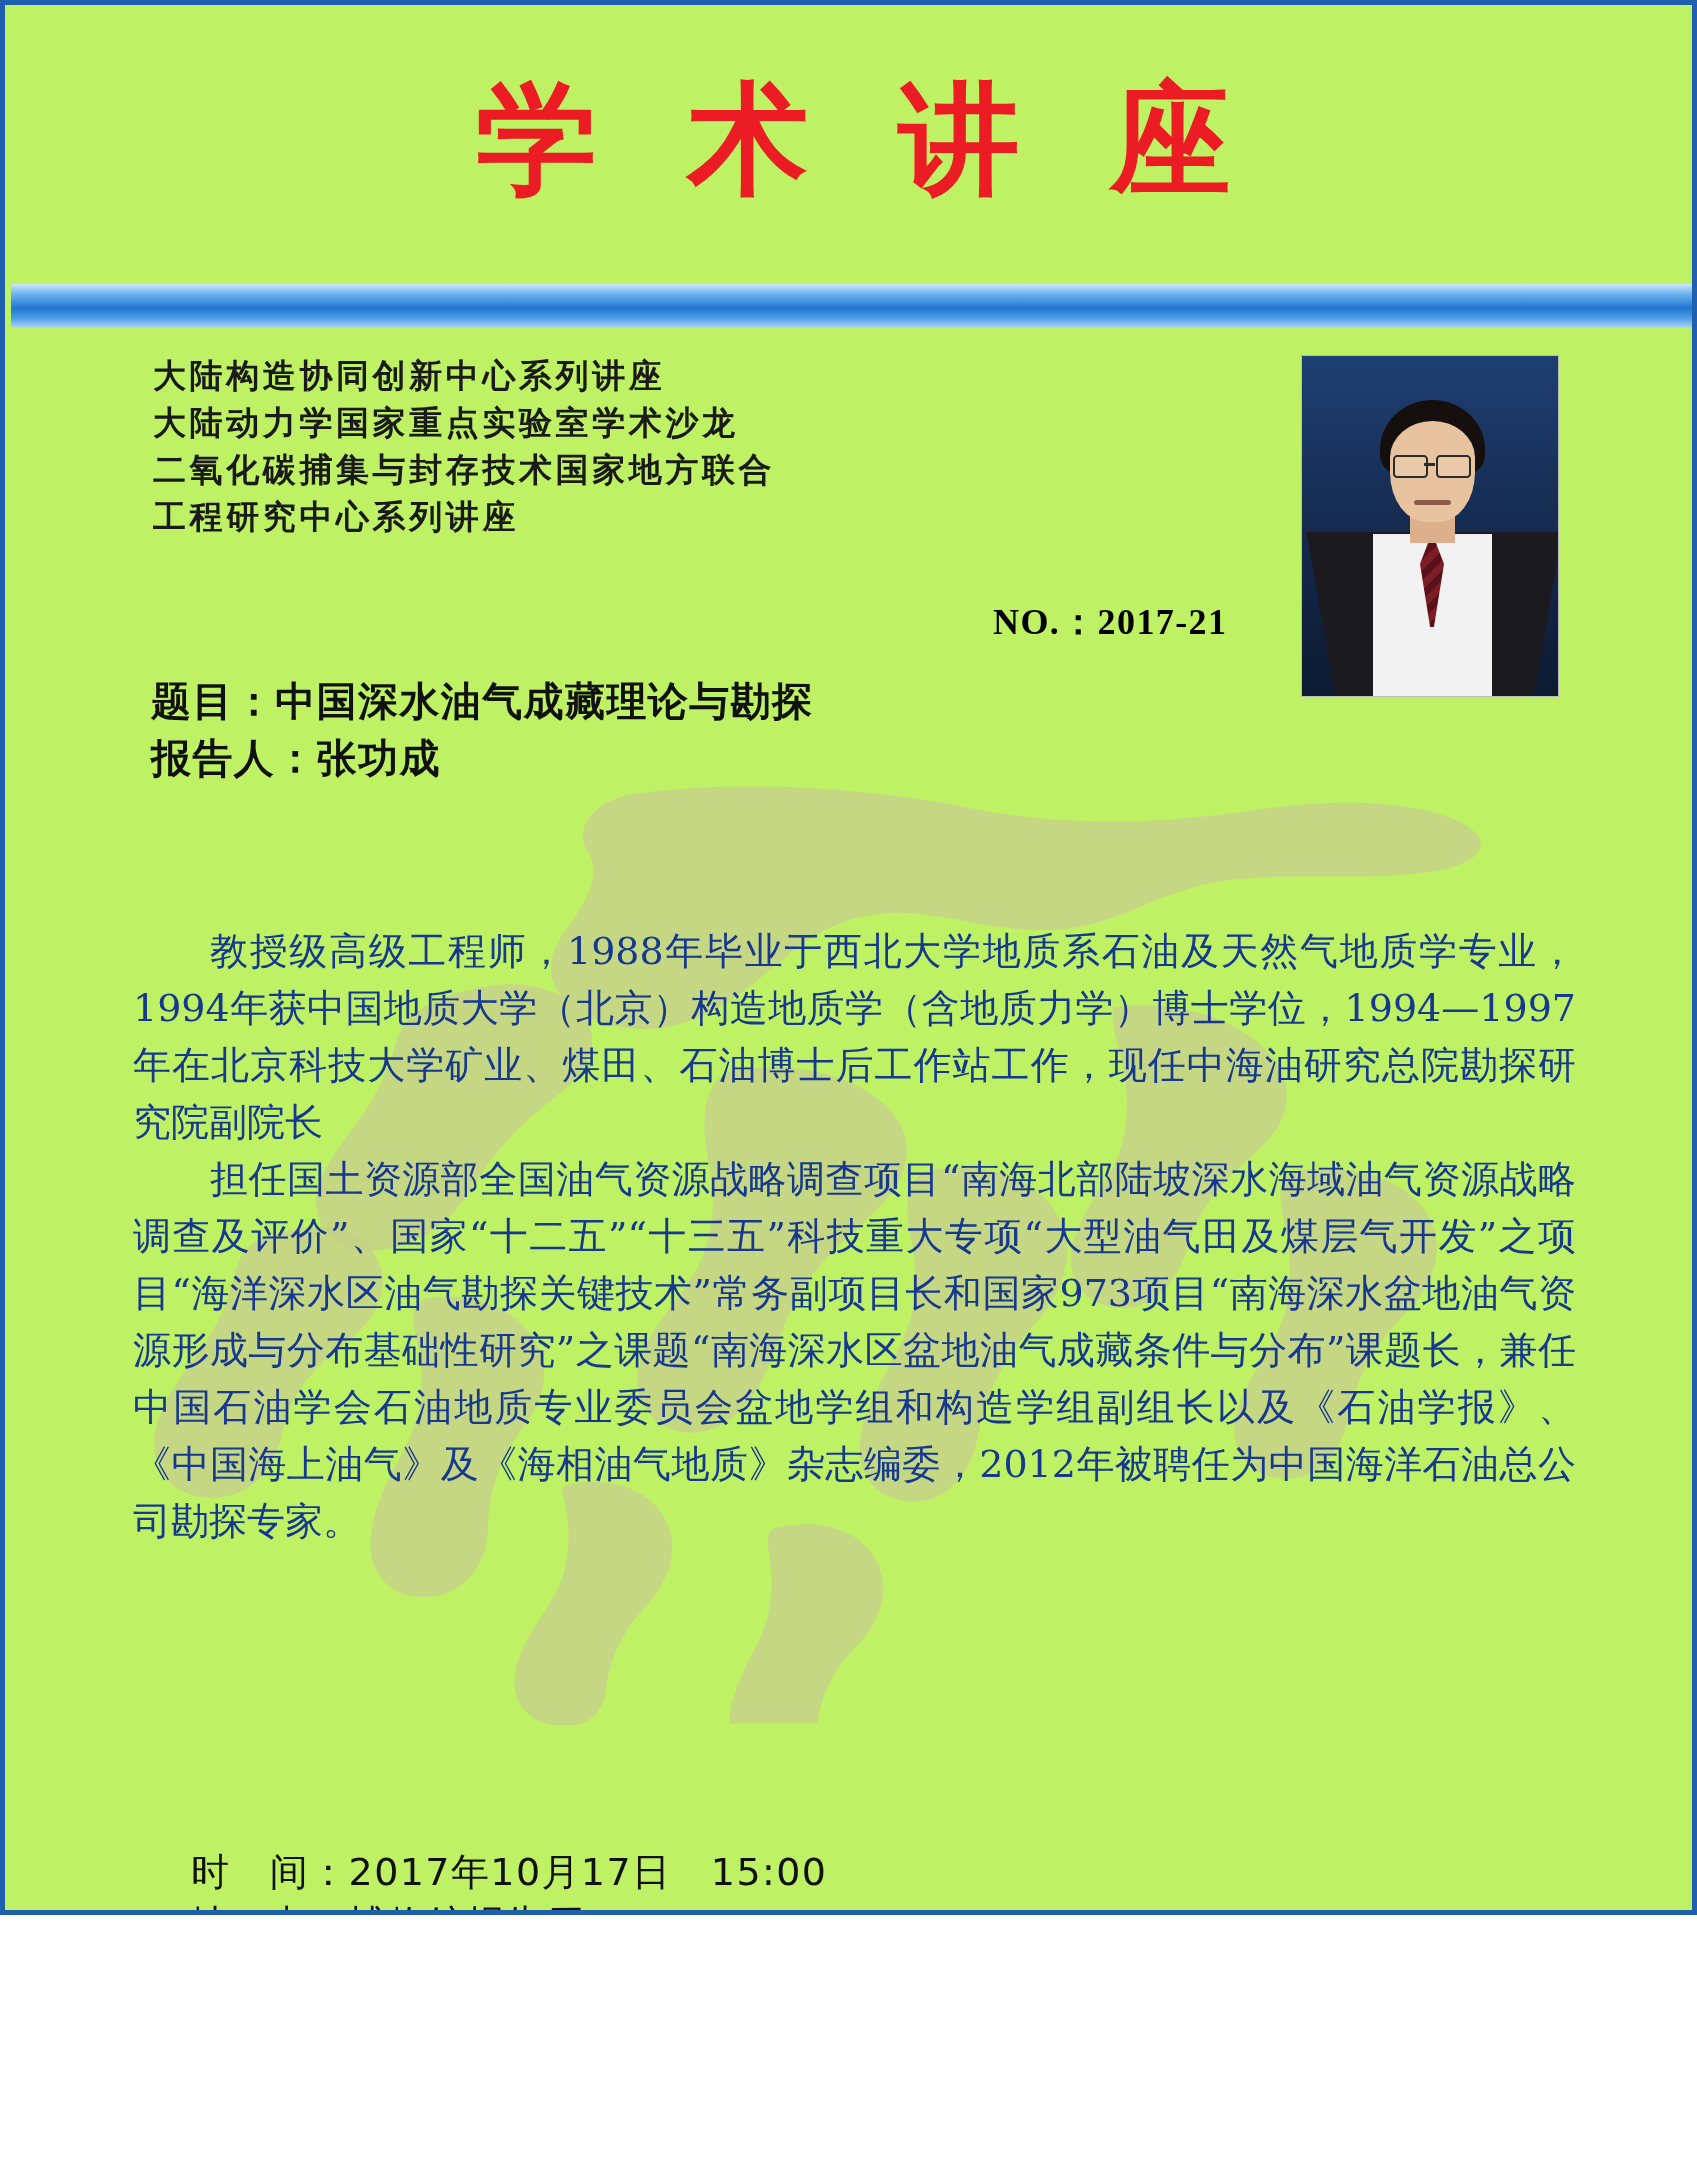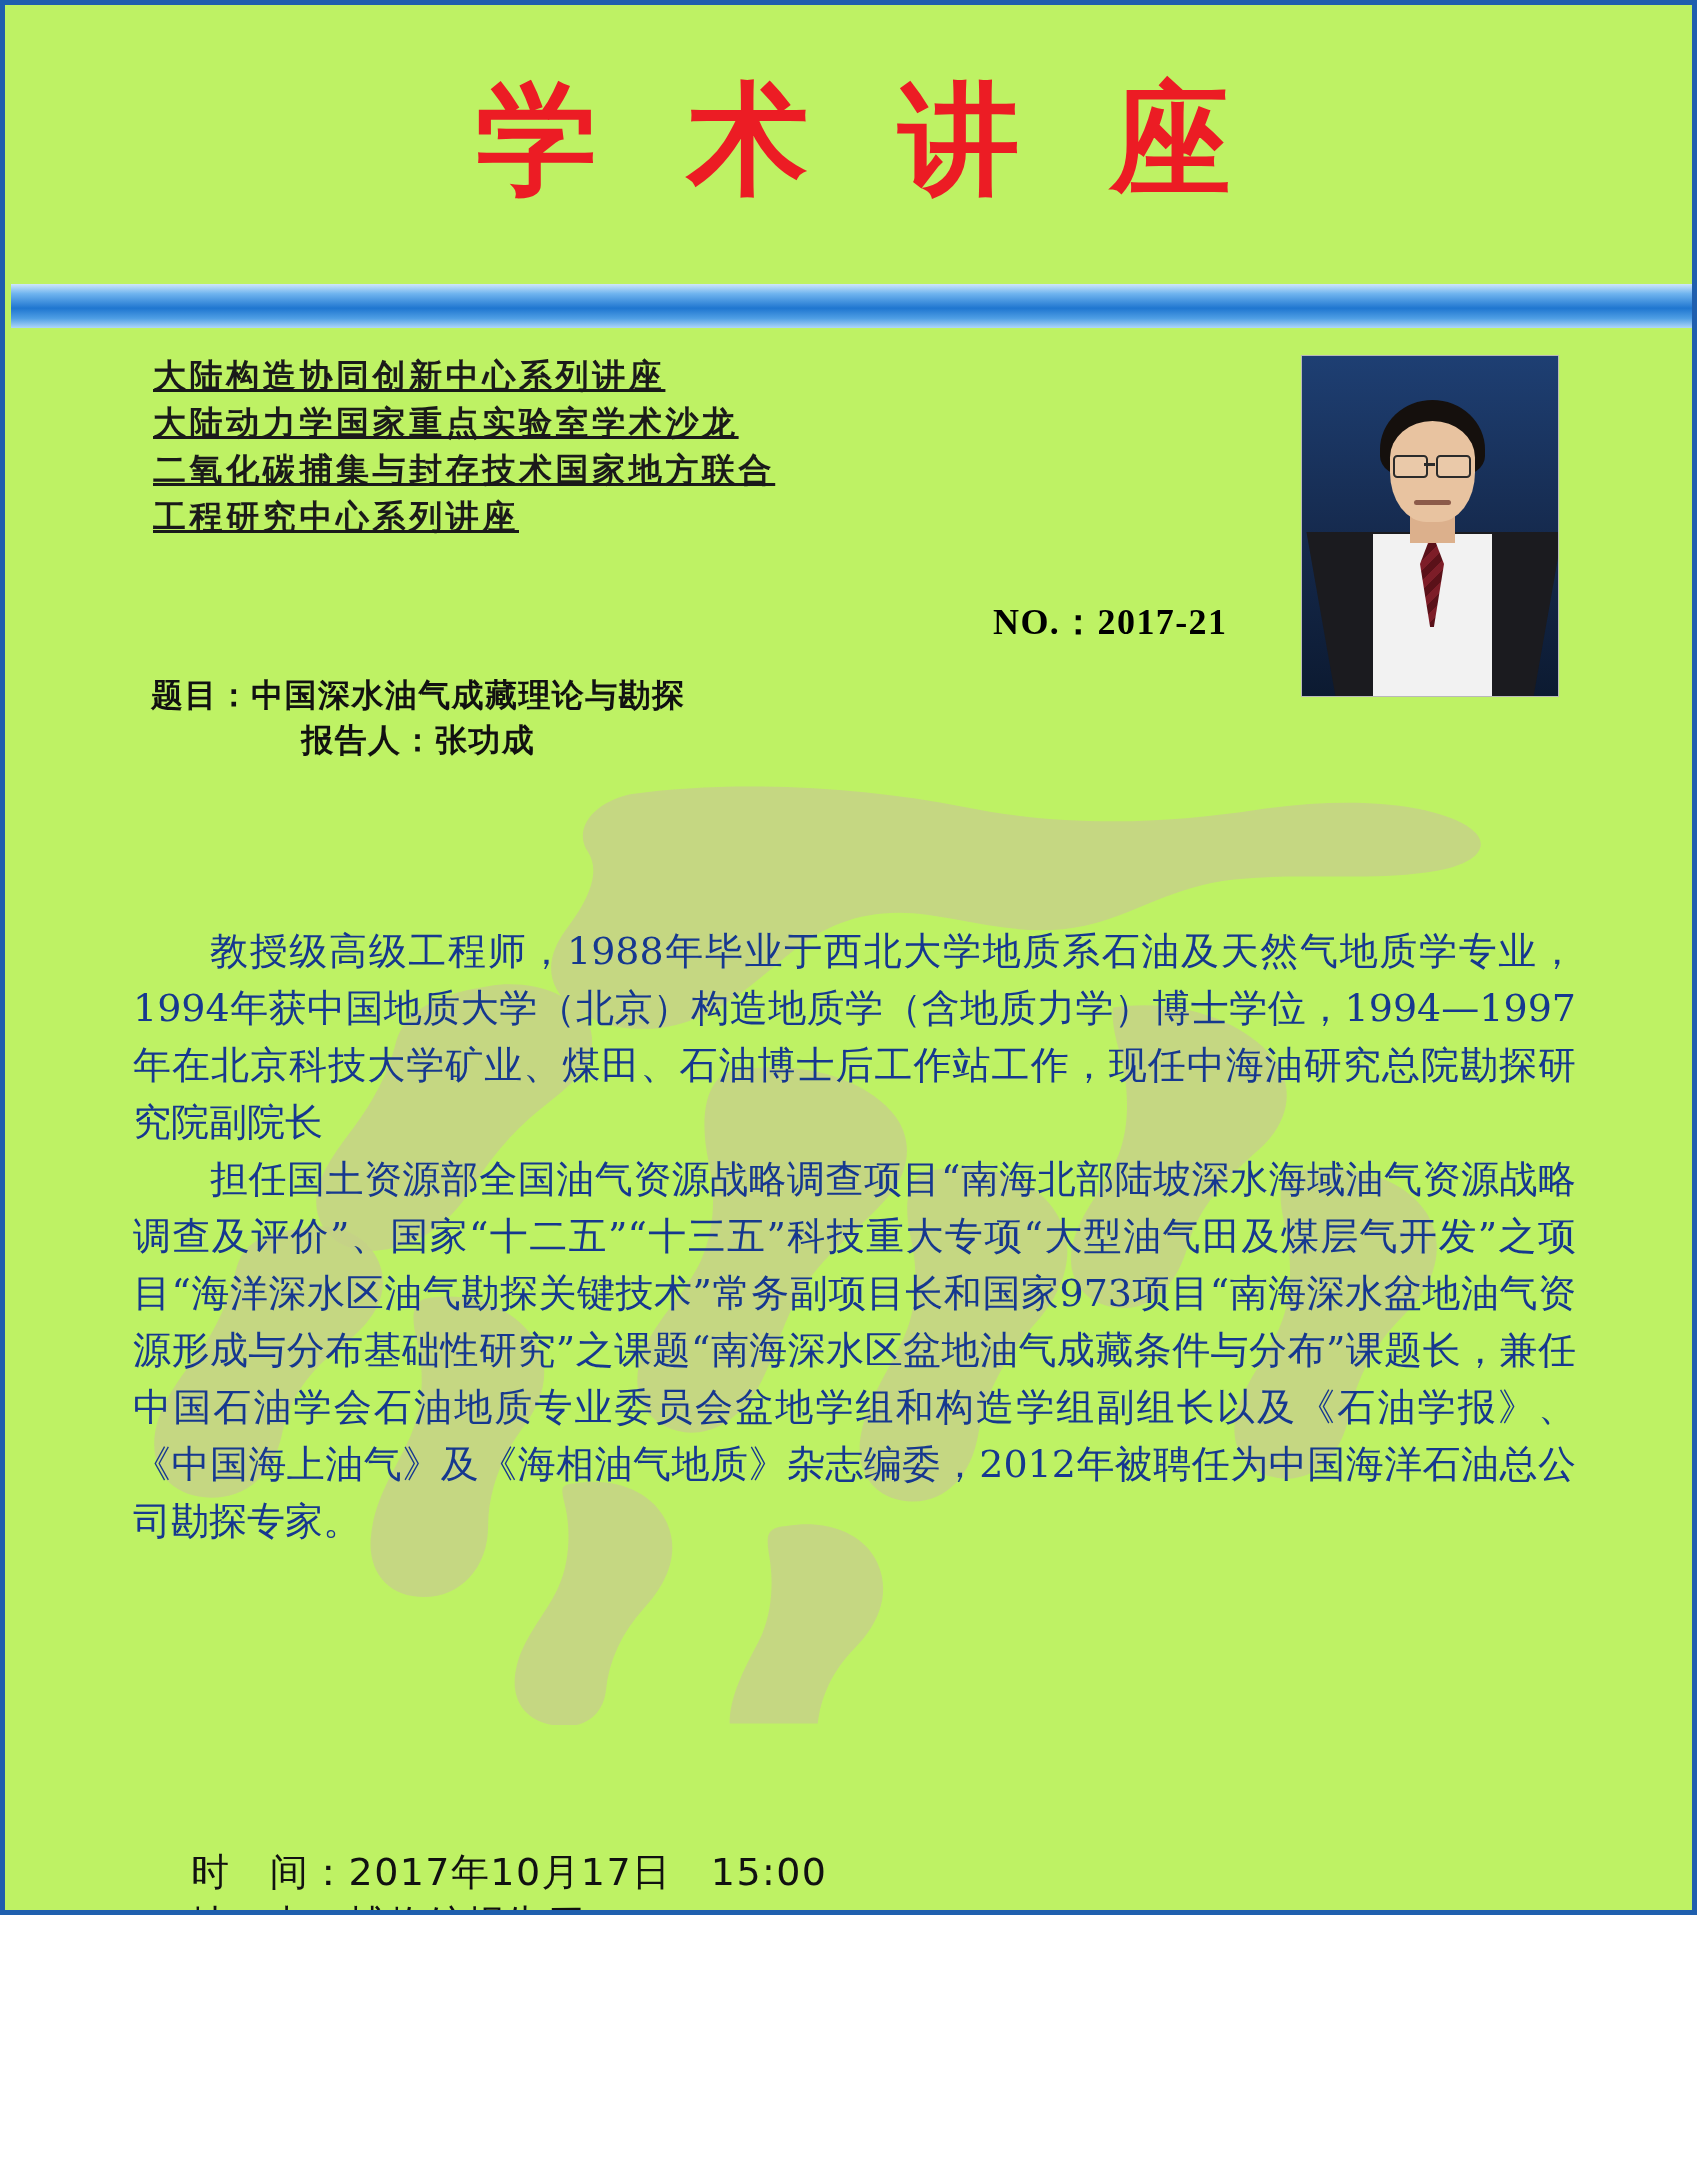--- a/index.html
+++ b/index.html
@@ -68,21 +68,20 @@
     width: 1109px;
   }
   .series-line {
     font-family: "DejaVu Sans", sans-serif;
     font-weight: bold;
     font-size: 33px;
     letter-spacing: 3.6px;
     color: #1a1a1a;
     line-height: 1.42;
     white-space: nowrap;
-    text-decoration: underline;
   }
 
   
   .no-line {
     position: absolute;
     left: 988px;
     top: 593px;
     font-family: "Liberation Serif", serif;
     font-weight: bold;
     font-size: 36px;
@@ -175,26 +174,25 @@
 
   
   .topic-block {
     position: absolute;
     left: 146px;
     top: 668px;
   }
   .topic-line {
     font-family: "DejaVu Sans", sans-serif;
     font-weight: bold;
-    font-size: 32px;
+    font-size: 40px;
     color: #111111;
     line-height: 1.42;
     letter-spacing: 1.4px;
     white-space: nowrap;
-    text-align: center;
   }
 
   
   .map-wm {
     position: absolute;
     left: 85px;
     top: 768px;
     width: 1528px;
     height: 952px;
     opacity: 0.55;

